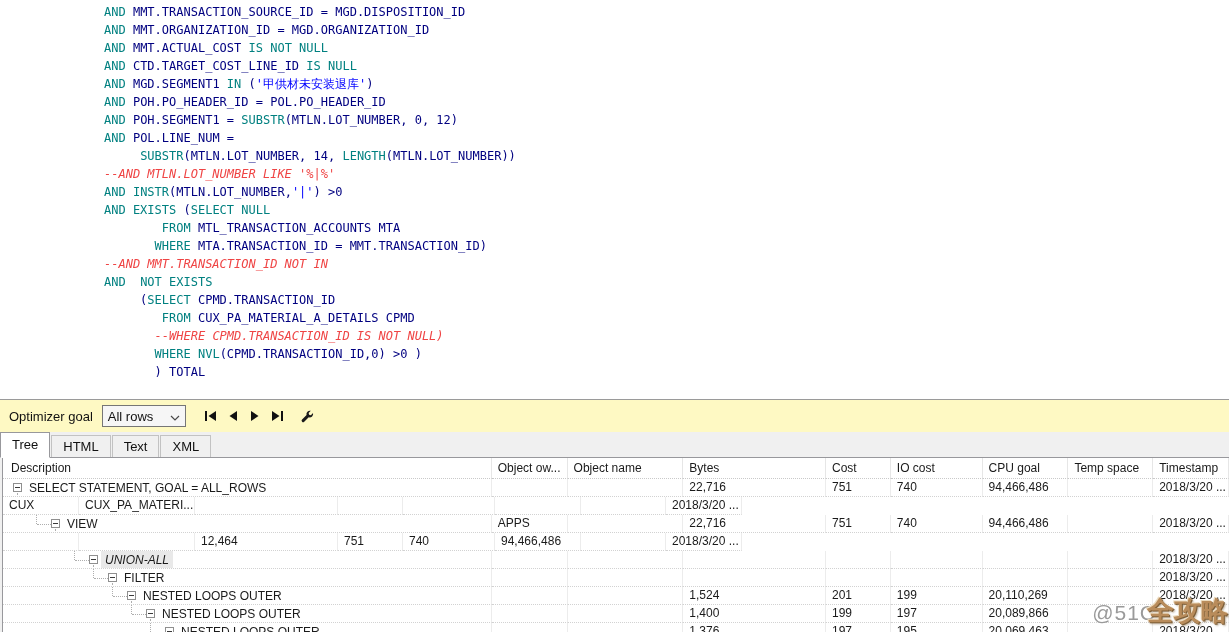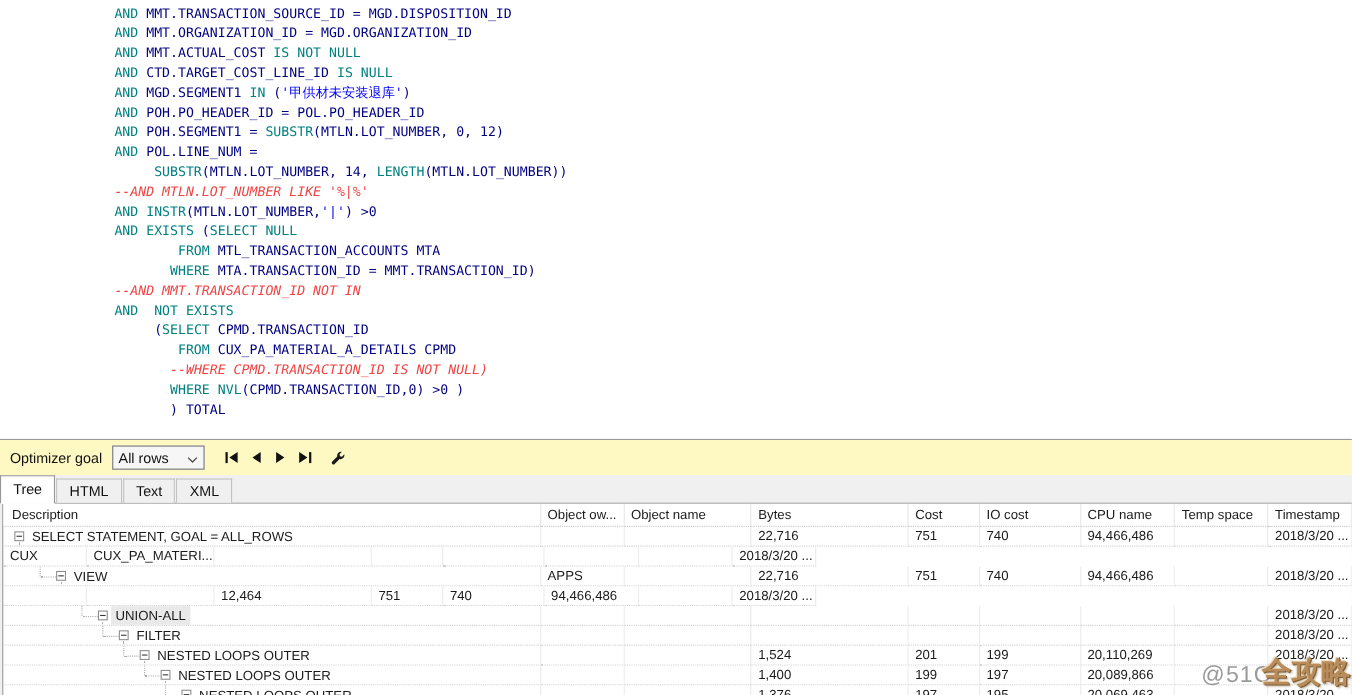--- a/index.html
+++ b/index.html
@@ -118,21 +118,21 @@
       </div>
 
     <div class="grid-area">
       <div class="grid-header">
           <div class="hcell" style="width: 490px;">Description</div>
           <div class="hcell" style="width: 76px;">Object ow...</div>
           <div class="hcell" style="width: 116px;">Object name</div>
           <div class="hcell" style="width: 143px;">Bytes</div>
           <div class="hcell" style="width: 65px;">Cost</div>
           <div class="hcell" style="width: 92px;">IO cost</div>
-          <div class="hcell" style="width: 86px;">CPU name</div>
+          <div class="hcell" style="width: 86px;">CPU goal</div>
           <div class="hcell" style="width: 85px;">Temp space</div>
           <div class="hcell" style="width: 76px;">Timestamp</div>
         </div>
       <div class="grid-body">
           <div class="grow">
             <div class="cell desc" style="width: 490px;">
               <i class="stub" style="left: 14px;"></i>
               <i class="ebox" style="left: 10px;"></i>
               <span class="tlabel" style="left: 26px;">SELECT STATEMENT, GOAL = ALL_ROWS</span>
             </div>
@@ -181,21 +181,21 @@
             <div class="cell" style="width: 86px;">94,466,486</div>
             <div class="cell" style="width: 85px;"></div>
             <div class="cell" style="width: 76px;">2018/3/20 ...</div>
           </div>
           <div class="grow">
             <div class="cell desc" style="width: 490px;">
               <i class="vln" style="left: 71px;"></i>
               <i class="hln" style="left: 72px; width: 14px;"></i>
               <i class="stub" style="left: 90px;"></i>
               <i class="ebox" style="left: 86px;"></i>
-              <span class="tlabel sel" style="left: 102px;">UNION-ALL</span>
+              <span class="tlabel sel" style="left: 102px; font-style: italic;">UNION-ALL</span>
             </div>
             <div class="cell" style="width: 76px;"></div>
             <div class="cell" style="width: 116px;"></div>
             <div class="cell" style="width: 143px;"></div>
             <div class="cell" style="width: 65px;"></div>
             <div class="cell" style="width: 92px;"></div>
             <div class="cell" style="width: 86px;"></div>
             <div class="cell" style="width: 85px;"></div>
             <div class="cell" style="width: 76px;">2018/3/20 ...</div>
           </div>

